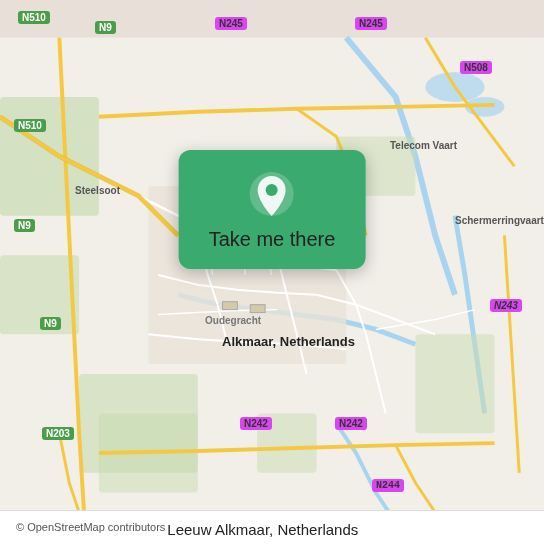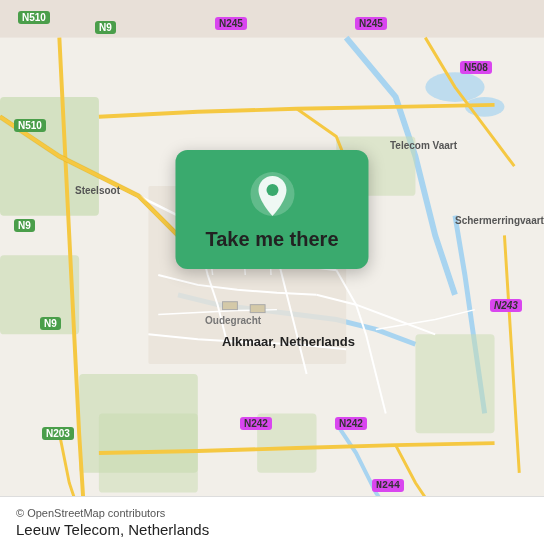--- a/index.html
+++ b/index.html
@@ -28,21 +28,21 @@
     }
 
     
     #bottom-bar {
       position: absolute;
       bottom: 0; left: 0; right: 0;
       background: white;
       padding: 10px 16px 12px 16px;
       border-top: 1px solid #ddd;
       display: flex;
-      flex-direction: column;
+      flex-direction: row;
       gap: 2px;
       z-index: 10;
     }
 
     #attribution {
       font-size: 11px;
       color: #555;
     }
 
     #location-label {
@@ -78,21 +78,21 @@
       box-shadow: 0 4px 16px rgba(0,0,0,0.25);
     }
 
     #popup-pin {
       width: 48px;
       height: 48px;
     }
 
     #popup-label {
       font-size: 20px;
-      font-weight: 700;
+      font-weight: 400;
       color: #222;
       white-space: nowrap;
     }
 
     
     .map-label {
       position: absolute;
       font-size: 10px;
       color: #555;
       font-weight: 600;
@@ -237,21 +237,21 @@
     <svg id="popup-pin" viewBox="0 0 48 48" xmlns="http://www.w3.org/2000/svg">
       <circle cx="24" cy="24" r="22" fill="rgba(255,255,255,0.2)"></circle>
       <path d="M24 6C16.27 6 10 12.27 10 20c0 11 14 26 14 26s14-15 14-26C38 12.27 31.73 6 24 6z" fill="white" opacity="0.9"></path>
       <circle cx="24" cy="20" r="6" fill="#3aaa6e"></circle>
     </svg>
     <span id="popup-label">Take me there</span>
   </div>
 
   <div id="bottom-bar">
     <span id="attribution">© OpenStreetMap contributors</span>
-    <span id="location-label">Leeuw Telecom, Netherlands</span>
+    <span id="location-label">Leeuw Alkmaar, Netherlands</span>
   </div>
 
   <div id="moovit-logo">
     <svg width="80" height="30" viewBox="0 0 80 30" xmlns="http://www.w3.org/2000/svg">
 
       <path d="M6 3C3.24 3 1 5.24 1 8c0 5.5 5 11 5 11s5-5.5 5-11C11 5.24 8.76 3 6 3z" fill="#e84c2b"></path>
       <circle cx="6" cy="8" r="2.5" fill="white"></circle>
 
       <text x="15" y="18" font-family="Arial, sans-serif" font-size="14" font-weight="bold" fill="#333">moovit</text>
     </svg>

